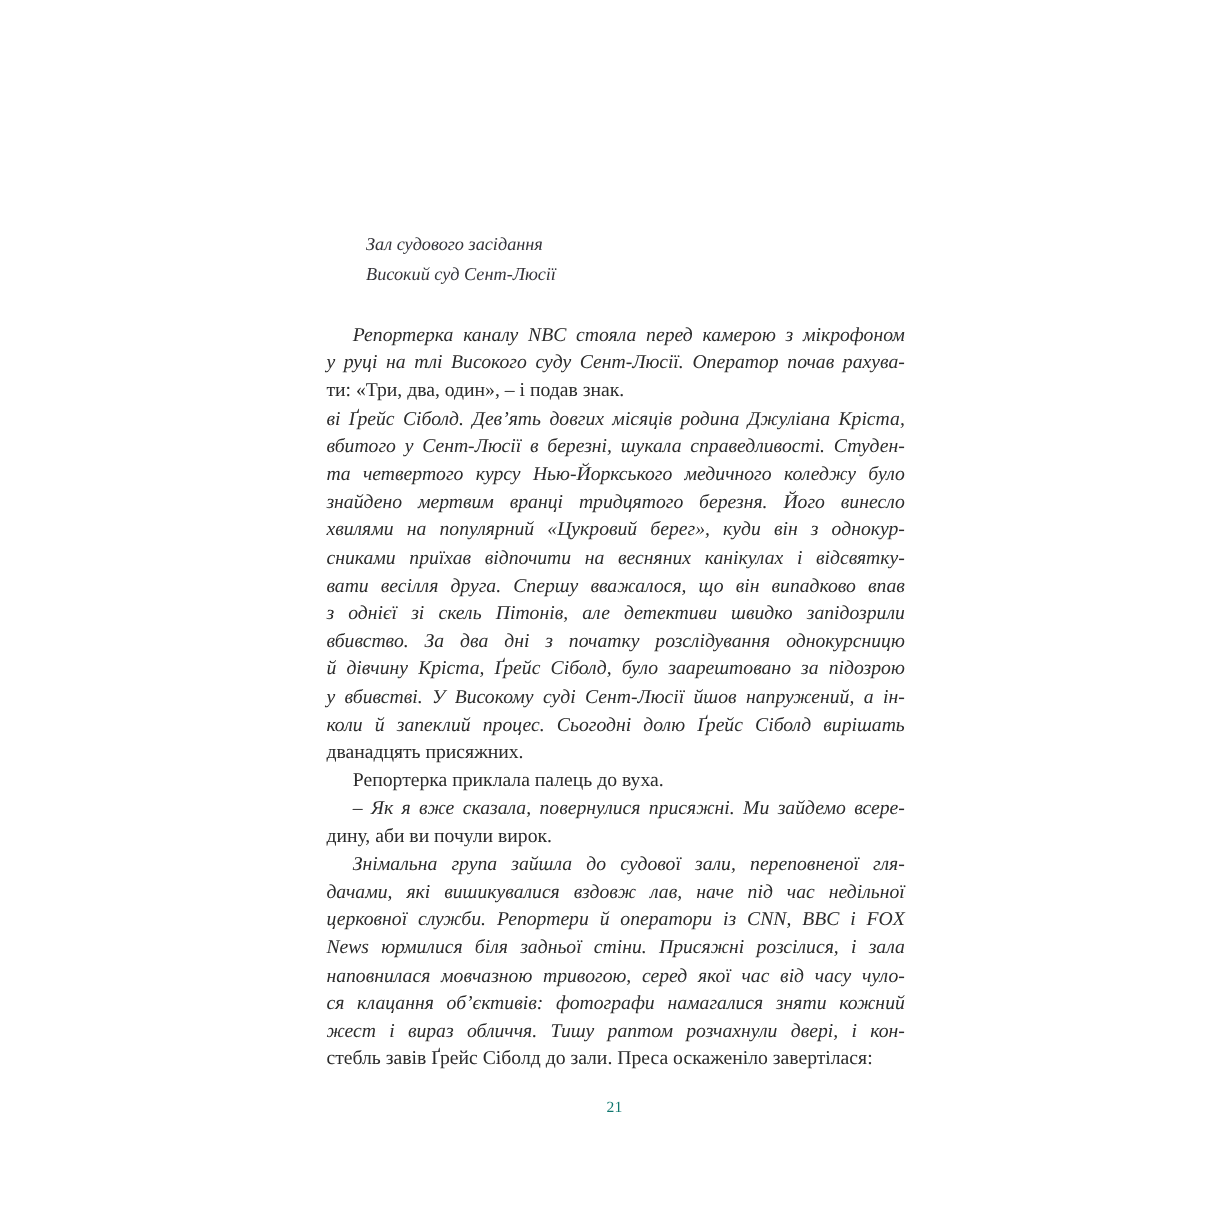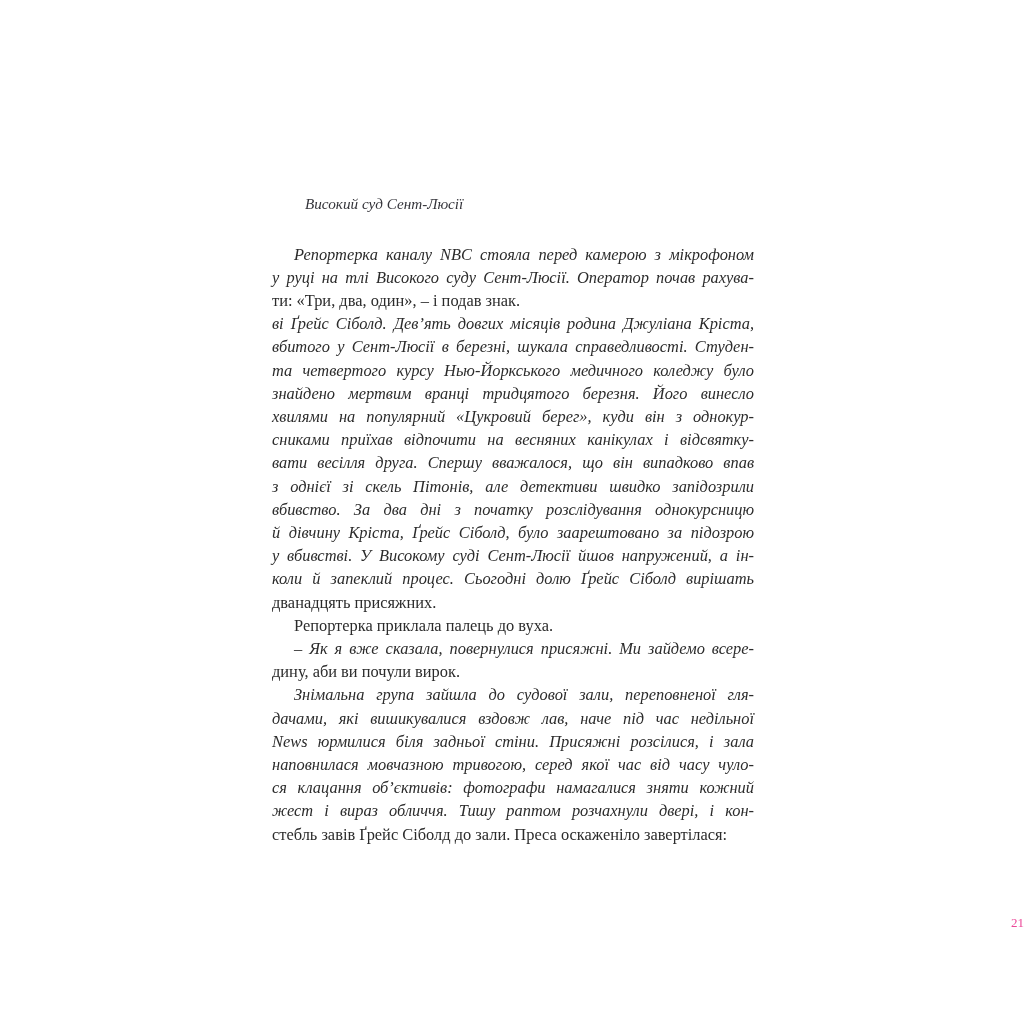--- a/index.html
+++ b/index.html
@@ -63,35 +63,36 @@
   
   .body-text .ln:not(.last) {
     text-align-last: justify;
     font-style: italic;
   }
   .folio {
     position: absolute;
     top: 915px;
     left: 0;
     width: 1024px;
-    text-align: right;
+    text-align: center;
     font-size: 13px;
     line-height: 16px;
-    color: #ec4899;
+    color: #0f766e;
     font-family: "Liberation Serif", "DejaVu Serif", serif;
   }
 </style>
 </head>
 <body>
 
 <div class="page">
 
   <div class="text-block">
 
     <div class="epigraph">
+      <span class="eline">Зал судового засідання</span>
       <span class="eline">Високий суд Сент-Люсії</span>
     </div>
 
     <div class="body-text">
 
       <p>
         <span class="ln first">Репортерка каналу NBC стояла перед камерою з мікрофоном</span>
         <span class="ln">у руці на тлі Високого суду Сент-Люсії. Оператор почав рахува-</span>
         <span class="ln last">ти: «Три, два, один», – і подав знак.</span>
       </p>
@@ -117,20 +118,21 @@
       </p>
 
       <p>
         <span class="ln first">– Як я вже сказала, повернулися присяжні. Ми зайдемо всере-</span>
         <span class="ln last">дину, аби ви почули вирок.</span>
       </p>
 
       <p>
         <span class="ln first">Знімальна група зайшла до судової зали, переповненої гля-</span>
         <span class="ln">дачами, які вишикувалися вздовж лав, наче під час недільної</span>
+        <span class="ln">церковної служби. Репортери й оператори із CNN, BBC і FOX</span>
         <span class="ln">News юрмилися біля задньої стіни. Присяжні розсілися, і зала</span>
         <span class="ln">наповнилася мовчазною тривогою, серед якої час від часу чуло-</span>
         <span class="ln">ся клацання об’єктивів: фотографи намагалися зняти кожний</span>
         <span class="ln">жест і вираз обличчя. Тишу раптом розчахнули двері, і кон-</span>
         <span class="ln last">стебль завів Ґрейс Сіболд до зали. Преса оскаженіло завертілася:</span>
       </p>
 
     </div>
   </div>
 

